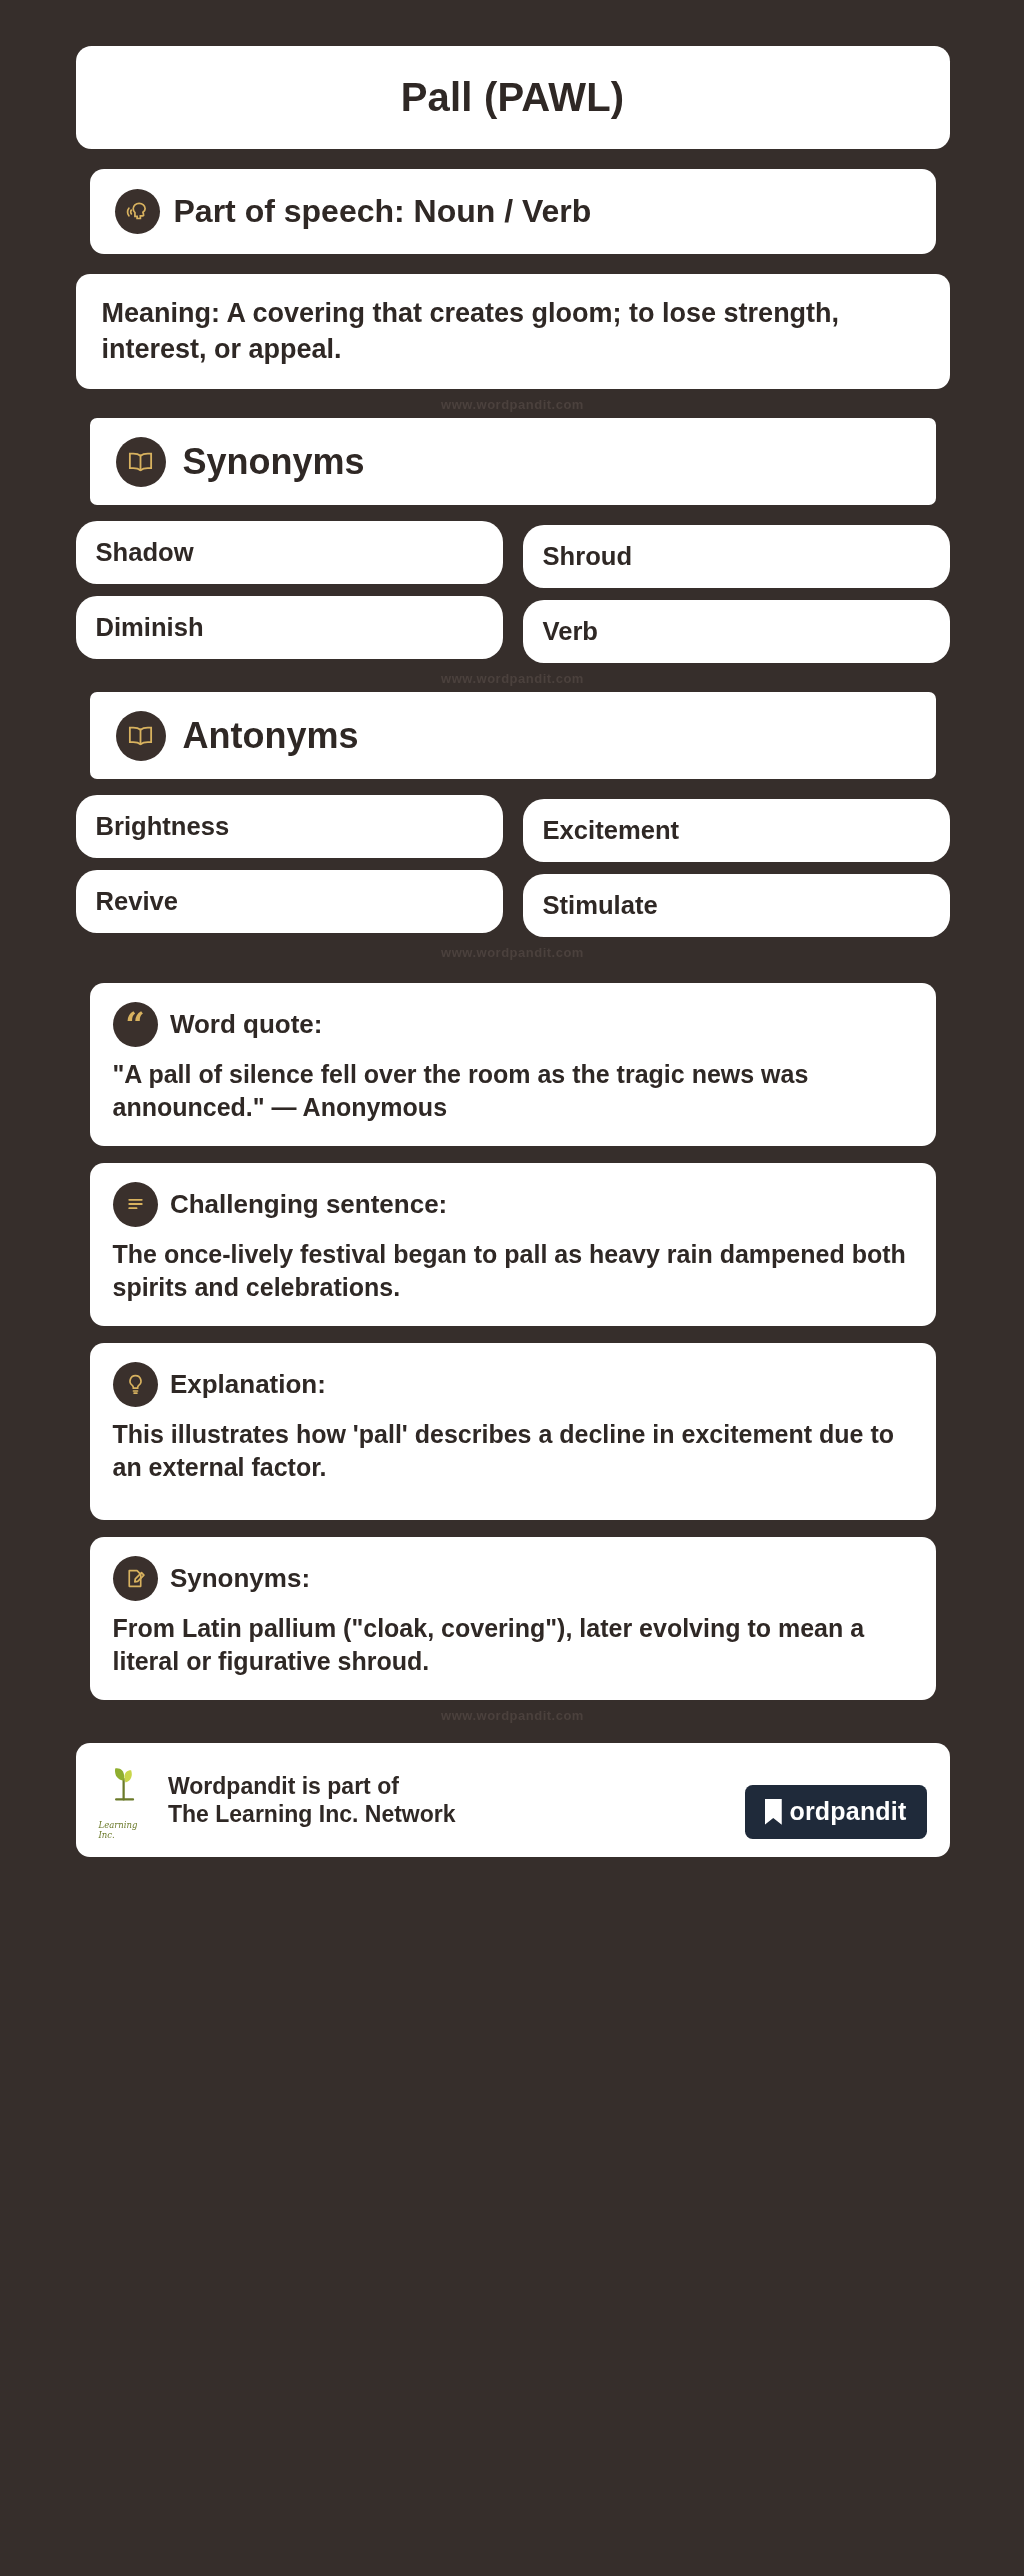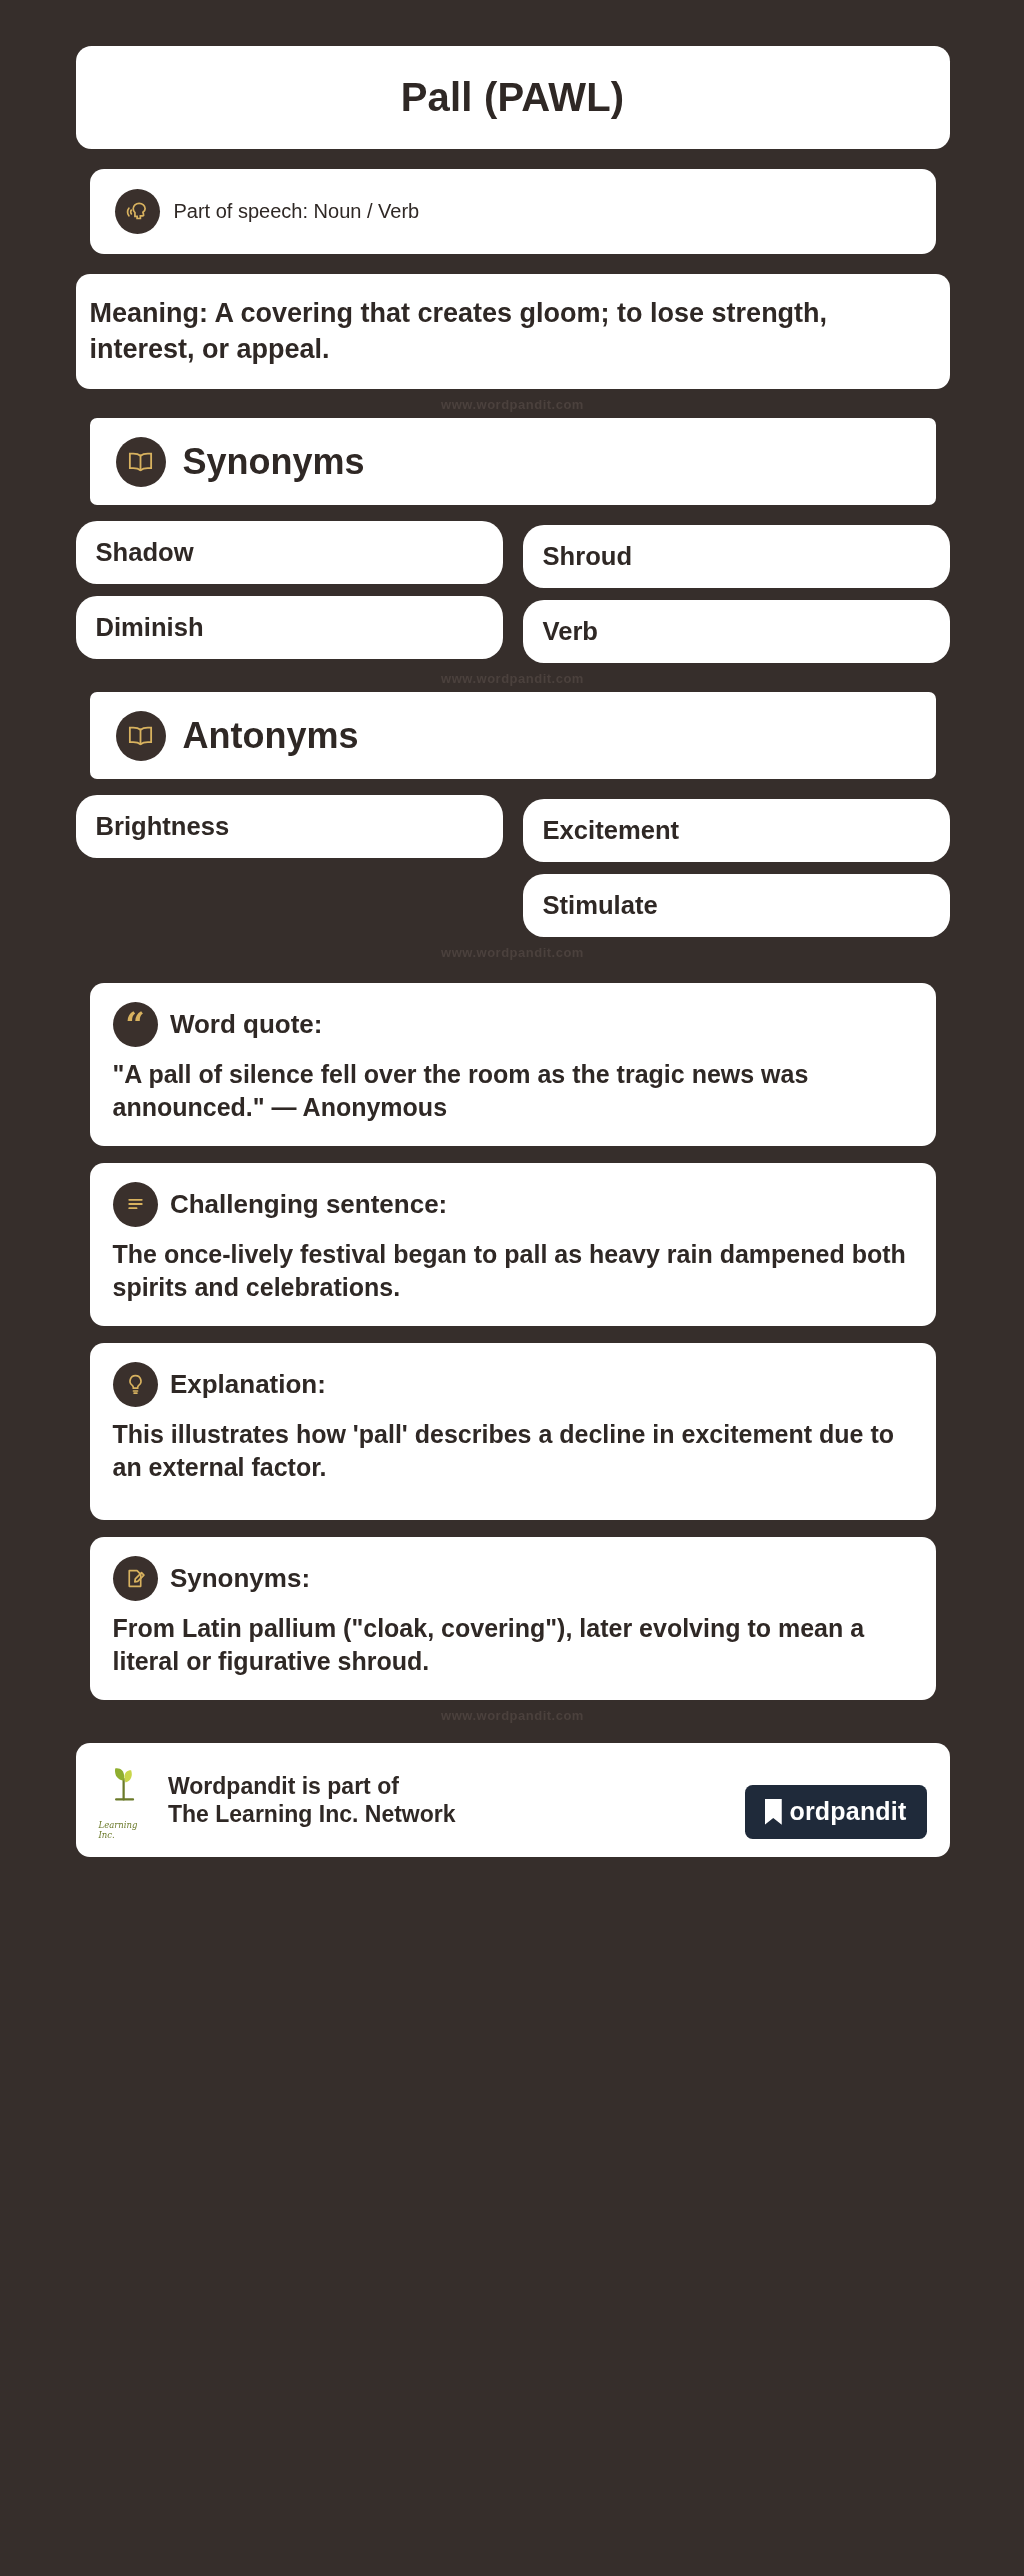--- a/index.html
+++ b/index.html
@@ -41,29 +41,29 @@
 
   
   .pos-card {
     margin: 20px 14px 0 14px;
     display: flex;
     align-items: center;
     gap: 14px;
     padding: 20px 25px;
   }
   .pos-text {
-    font-size: 20px;
-    font-weight: normal;
+    font-size: 32px;
+    font-weight: bold;
     color: #2f2825;
   }
 
   
   .meaning-card {
     margin-top: 20px;
-    padding: 22px 14px;
+    padding: 22px 26px;
   }
   .meaning-text {
     font-size: 27px;
     font-weight: bold;
     color: #2f2825;
     line-height: 1.32;
   }
 
   
   .watermark {
@@ -264,20 +264,21 @@
         <path d="M12 7.2C10.5 6 8.6 5.5 6 5.5H3.2v12H6c2.6 0 4.5.5 6 1.7 1.5-1.2 3.4-1.7 6-1.7h2.8v-12H18c-2.6 0-4.5.5-6 1.7z"></path>
         <path d="M12 7.2v11.9" stroke-linecap="round"></path>
       </svg>
     </span>
     <div class="section-title">Antonyms</div>
   </div>
 
   <div class="chips-wrap">
     <div class="chips-col">
       <div class="chip">Brightness</div>
+      <div class="chip">Revive</div>
     </div>
     <div class="chips-col right">
       <div class="chip">Excitement</div>
       <div class="chip">Stimulate</div>
     </div>
   </div>
 
   <div class="watermark">www.wordpandit.com</div>
 
   <div class="card info-card">

